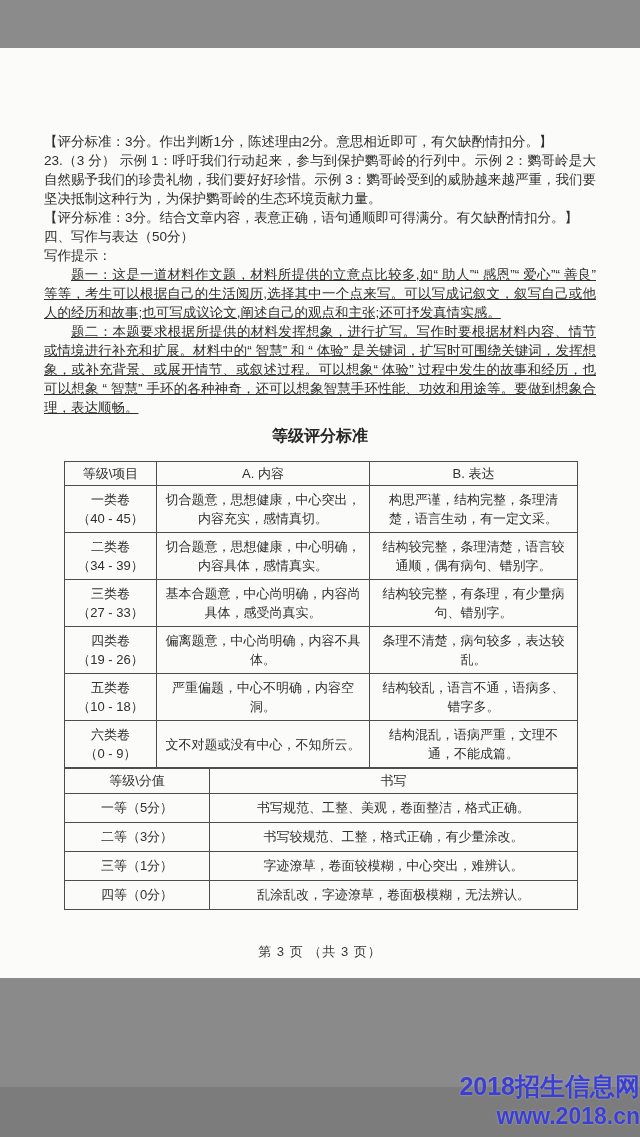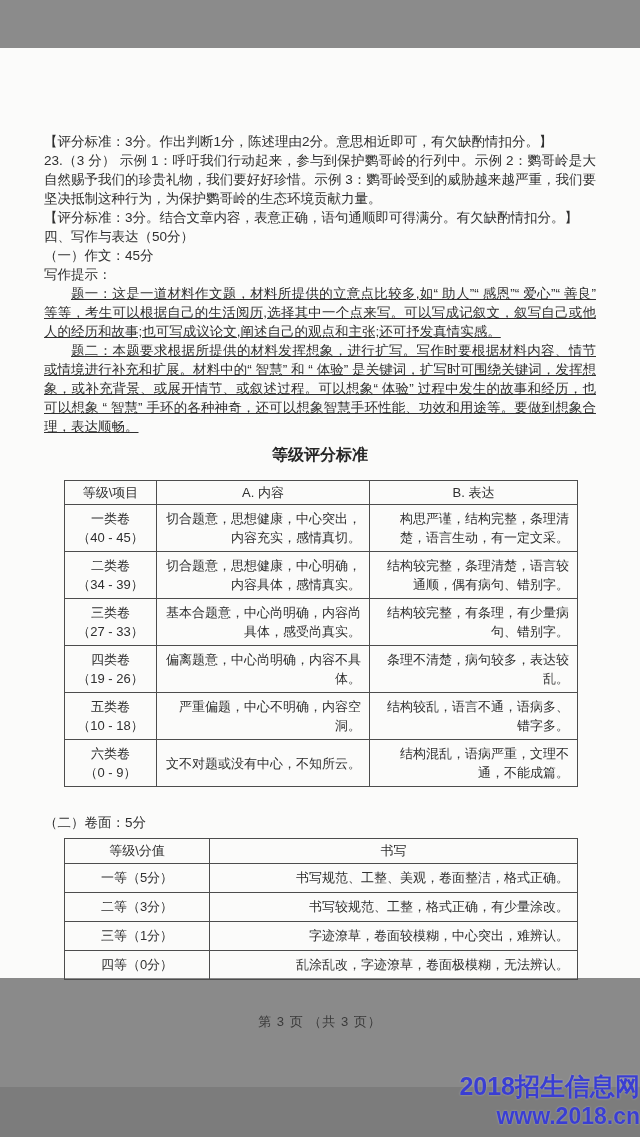--- a/index.html
+++ b/index.html
@@ -53,21 +53,21 @@
   th, td {
     border: 1px solid #4d4d4d;
     padding: 2px 8px;
     font-size: 13px;
     line-height: 19px;
     font-weight: normal;
     vertical-align: middle;
   }
   th { text-align: center; }
   td.grade-cell { text-align: center; padding: 4px 2px; }
-  td.desc-cell { text-align: right; }
+  td.desc-cell { text-align: center; }
   .grade-table col.c1 { width: 92px; }
   .grade-table col.c2 { width: 213px; }
   .grade-table col.c3 { width: 208px; }
   .paper-table col.c1 { width: 145px; }
   .paper-table col.c2 { width: 368px; }
   .paper-table td, .paper-table th { line-height: 20px; }
   .section-label {
     margin: 26px 0 6px 0;
     font-size: 13.5px;
     line-height: 19px;
@@ -98,21 +98,20 @@
 
 <div class="top-bar"></div>
 
 <div class="paper">
   <div class="content">
 
     <p>【评分标准：3分。作出判断1分，陈述理由2分。意思相近即可，有欠缺酌情扣分。】</p>
     <p>23.（3 分） 示例 1：呼吁我们行动起来，参与到保护鹦哥岭的行列中。示例 2：鹦哥岭是大自然赐予我们的珍贵礼物，我们要好好珍惜。示例 3：鹦哥岭受到的威胁越来越严重，我们要坚决抵制这种行为，为保护鹦哥岭的生态环境贡献力量。</p>
     <p>【评分标准：3分。结合文章内容，表意正确，语句通顺即可得满分。有欠缺酌情扣分。】</p>
     <p>四、写作与表达（50分）</p>
-    <p>（一）作文：45分</p>
     <p>写作提示：</p>
     <p class="indent">题一：这是一道材料作文题，材料所提供的立意点比较多,如“ 助人”“ 感恩”“ 爱心”“ 善良” 等等，考生可以根据自己的生活阅历,选择其中一个点来写。可以写成记叙文，叙写自己或他人的经历和故事;也可写成议论文,阐述自己的观点和主张;还可抒发真情实感。</p>
     <p class="indent">题二：本题要求根据所提供的材料发挥想象，进行扩写。写作时要根据材料内容、情节或情境进行补充和扩展。材料中的“ 智慧” 和 “ 体验” 是关键词，扩写时可围绕关键词，发挥想象，或补充背景、或展开情节、或叙述过程。可以想象“ 体验” 过程中发生的故事和经历，也可以想象 “ 智慧” 手环的各种神奇，还可以想象智慧手环性能、功效和用途等。要做到想象合理，表达顺畅。</p>
 
     <div class="table-title">等级评分标准</div>
 
     <table class="grade-table">
       <colgroup>
           <col class="c1">
           <col class="c2">
@@ -168,21 +167,20 @@
         <td class="grade-cell">
           <div>六类卷</div>
           <div>（0 - 9）</div>
         </td>
         <td class="desc-cell">文不对题或没有中心，不知所云。</td>
         <td class="desc-cell">结构混乱，语病严重，文理不通，不能成篇。</td>
       </tr>
     </tbody>
       </table>
 
-    <div class="section-label">（二）卷面：5分</div>
 
     <table class="paper-table">
       <colgroup>
           <col class="c1">
           <col class="c2">
         </colgroup>
       <tbody>
           <tr>
         <th>等级\分值</th>
         <th>书写</th>

